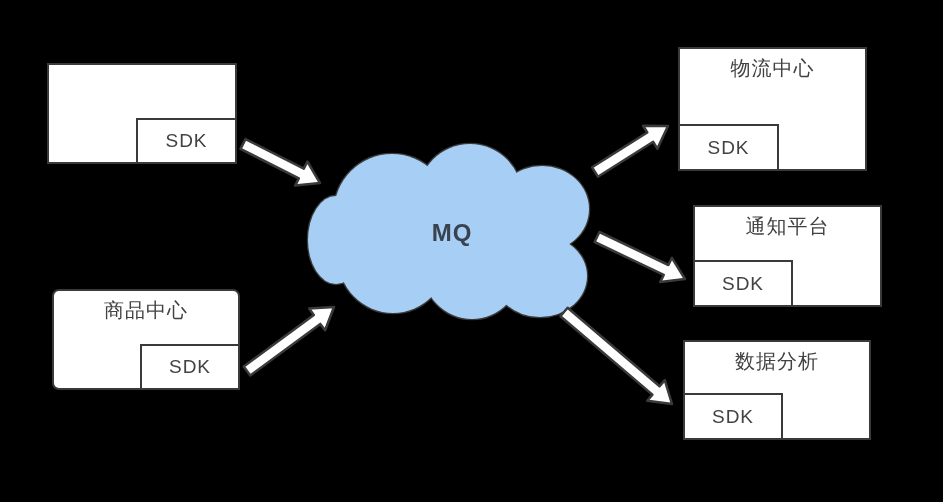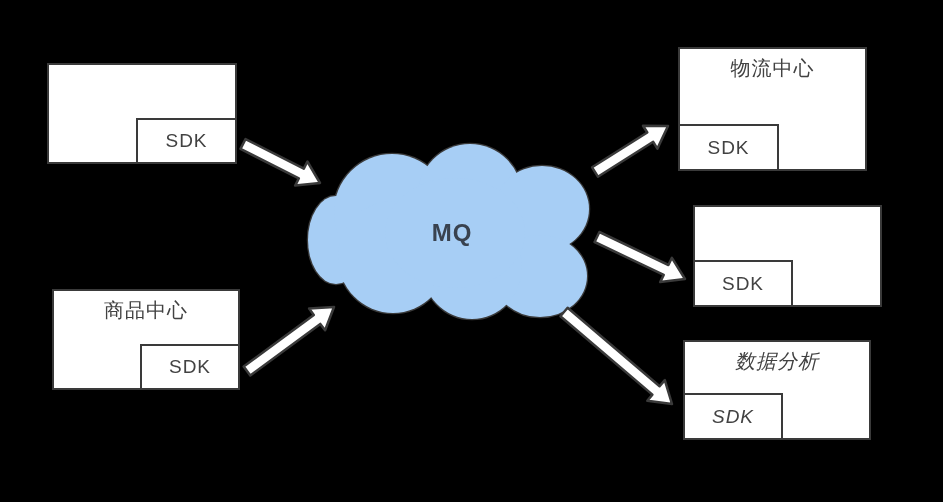--- a/index.html
+++ b/index.html
@@ -96,32 +96,33 @@
         <polygon points="597.9,176.7 653.2,141.8 657.4,148.6 668,126 643,125.8 647.3,132.5 592.1,167.3" fill="#ffffff" stroke="#3a3a3a" stroke-width="2.5" stroke-linejoin="round"></polygon>
         <polygon points="594.6,242 663.7,274.9 660.2,282.1 685,279 671.9,257.8 668.4,265 599.4,232" fill="#ffffff" stroke="#3a3a3a" stroke-width="2.5" stroke-linejoin="round"></polygon>
         <polygon points="560.4,316.2 652.4,394.6 647.3,400.7 672,404 664.8,380.1 659.6,386.2 567.6,307.8" fill="#ffffff" stroke="#3a3a3a" stroke-width="2.5" stroke-linejoin="round"></polygon>
       </g>
   </svg>
 
   <div class="node" style="left:47px;top:63px;width:190px;height:101px;">
     <div class="sdk sdk-right" style="width:101px;height:46px;">SDK</div>
   </div>
 
-  <div class="node" style="left:52px;top:289px;width:188px;height:101px;">
+  <div class="node" style="left:52px;top:289px;width:188px;height:101px;border-radius:7px;">
     <div class="node-title">商品中心</div>
     <div class="sdk sdk-right" style="width:100px;height:46px;">SDK</div>
   </div>
 
   <div class="node" style="left:678px;top:47px;width:189px;height:124px;">
     <div class="node-title">物流中心</div>
     <div class="sdk sdk-left" style="width:101px;height:47px;">SDK</div>
   </div>
 
   <div class="node" style="left:693px;top:205px;width:189px;height:102px;">
+    <div class="node-title">通知平台</div>
     <div class="sdk sdk-left" style="width:100px;height:47px;">SDK</div>
   </div>
 
-  <div class="node" style="left:683px;top:340px;width:188px;height:100px;font-style:italic;">
+  <div class="node" style="left:683px;top:340px;width:188px;height:100px;">
     <div class="node-title">数据分析</div>
     <div class="sdk sdk-left" style="width:100px;height:47px;">SDK</div>
   </div>
 
 </div>
 
 </body></html>

